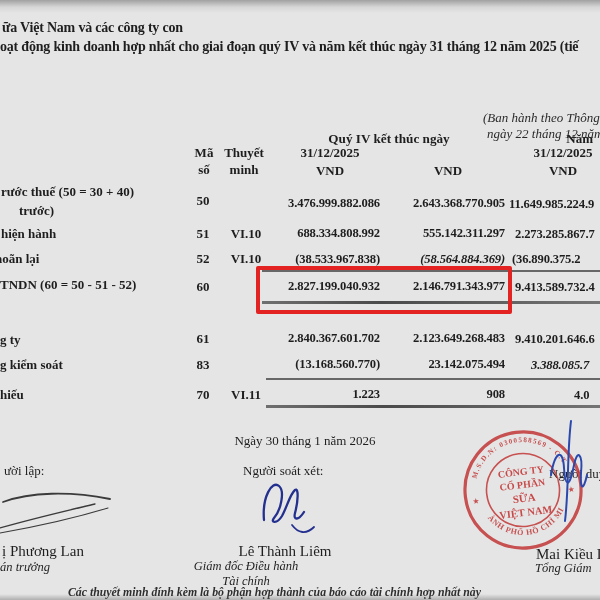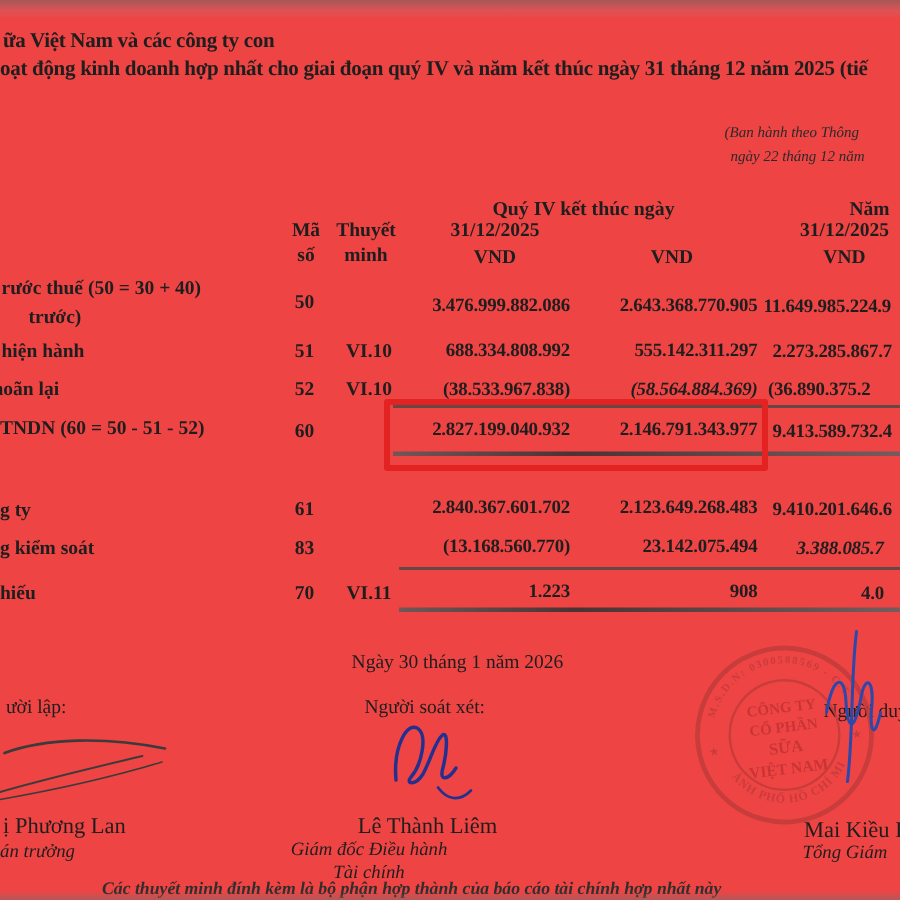--- a/index.html
+++ b/index.html
@@ -1,18 +1,18 @@
 <!DOCTYPE html>
 <html><head>
 <meta charset="utf-8">
 <style>
   html,body{margin:0;padding:0;}
   #page{
     position:relative;width:600px;height:600px;overflow:hidden;
-    background:#ef4444;
+    background:#e5e5e5;
     font-family:"Liberation Serif","DejaVu Serif",serif;
     color:#1e1e1e;
   }
   .abs{position:absolute;white-space:nowrap;}
   .b{font-weight:bold;}
   .cell{position:absolute;font-weight:bold;font-size:13px;color:#1e1e1e;white-space:nowrap;}
   .num{font-size:12.6px;letter-spacing:-0.15px;}
   .ctr{text-align:center;}
   .rt{text-align:right;}
   .hline{position:absolute;background:#474747;opacity:.8;height:1.5px;z-index:1;}
@@ -20,21 +20,21 @@
     background:linear-gradient(90deg,#5a5a5a,#2f2f2f 35%,#4a4a4a 70%,#606060);}
   .scanband-top{position:absolute;left:0;top:0;width:600px;height:13px;z-index:10;
     background:linear-gradient(180deg,rgba(105,105,105,.55),rgba(150,150,150,.18) 55%,rgba(200,200,200,0));}
   .scanband-bottom{position:absolute;left:0;top:594px;width:600px;height:6px;z-index:10;
     background:linear-gradient(0deg,rgba(110,110,110,.45),rgba(160,160,160,0));}
   .highlight-box{position:absolute;left:256px;top:266px;width:248px;height:40px;
     border:4px solid #e32222;border-radius:2px;z-index:5;}
   .sig{position:absolute;z-index:9;}
   .seal{position:absolute;left:461px;top:428px;z-index:8;opacity:.88;transform:rotate(-7deg);}
   .title1{font-size:14px;letter-spacing:-0.2px;}
-  .note-it{font-size:10px;font-style:italic;color:#2a2a2a;}
+  .note-it{font-size:13px;font-style:italic;color:#2a2a2a;margin-top:27px;}
   .cap{font-size:13px;}
   .name{font-size:15px;}
   .role{font-size:12.5px;font-style:italic;}
   .footer-note{font-size:11.8px;font-style:italic;font-weight:600;color:#2e2e2e;}
 </style>
 </head>
 <body>
 
 <div id="page">
 

